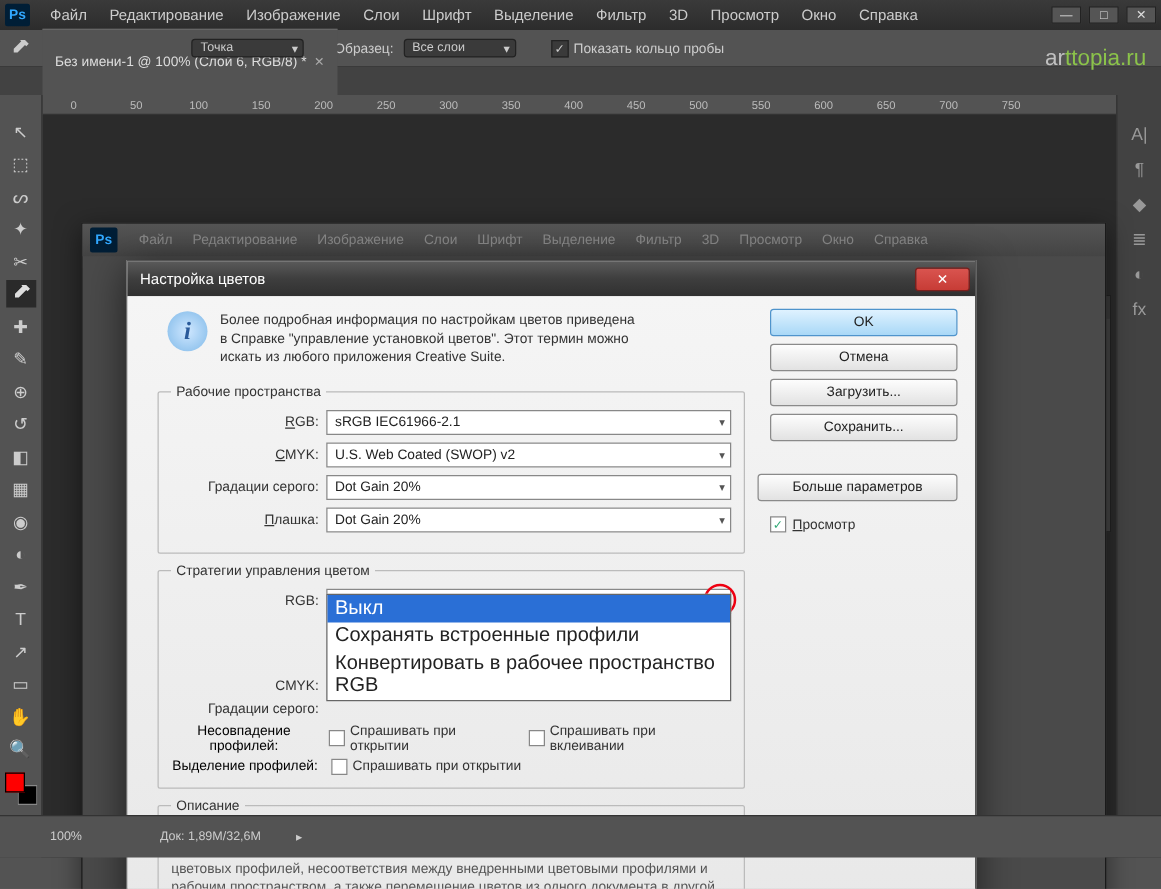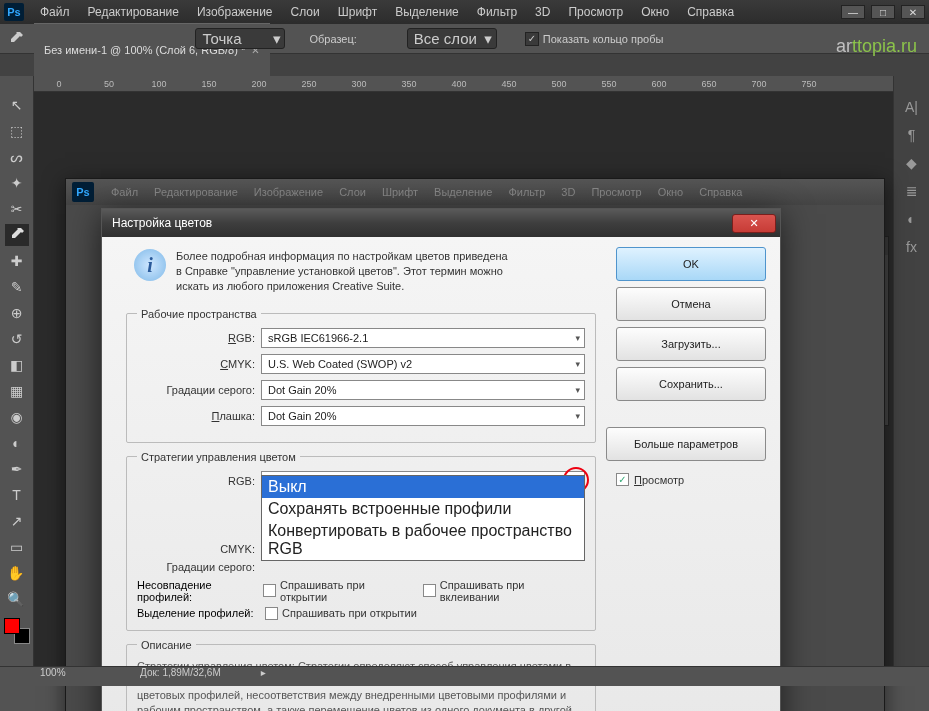--- a/index.html
+++ b/index.html
@@ -8,21 +8,21 @@
 
 .app-window { width: 929px; height: 711px; background: #535353; position: relative; }
 .titlebar { height: 24px; background: linear-gradient(#3a3a3a,#2c2c2c); display: flex; align-items: center; padding: 0 4px; }
 .titlebar .ps-logo { width: 20px; height: 18px; background: #001e36; color: #31a8ff; font-weight: bold; font-size: 11px; display: flex; align-items: center; justify-content: center; border-radius: 2px; margin-right: 8px;}
 .menubar { display: flex; gap: 2px; color: #ccc; font-size: 12px; flex: 1; }
 .menubar span { padding: 2px 8px; }
 .win-controls { display: flex; gap: 6px; }
 .win-btn { width: 24px; height: 14px; background: #555; color: #ddd; display: flex; align-items: center; justify-content: center; font-size: 10px; border: 1px solid #222;}
 .optbar { height: 30px; background: #535353; border-bottom: 1px solid #333; display: flex; align-items: center; padding: 0 8px; color: #ccc; font-size: 11px; gap: 8px;}
 .optbar .eyedrop-ico { width: 16px; height: 16px; display:inline-block; }
-.opt-select { background: #3a3a3a; color: #ccc; border: 1px solid #222; padding: 1px 18px 1px 6px; font-size: 15px; border-radius: 3px; position:relative; min-width: 90px; margin-left: 42px; }
+.opt-select { background: #3a3a3a; color: #ccc; border: 1px solid #222; padding: 1px 18px 1px 6px; font-size: 10px; border-radius: 3px; position:relative; min-width: 90px; }
 .opt-select::after { content:"▾"; position:absolute; right:4px; }
 .opt-check { display:flex; align-items:center; gap:4px; margin-left: 20px; }
 .opt-check .box { width:14px; height:14px; background:#3a3a3a; border:1px solid #222; display:flex; align-items:center; justify-content:center; color:#ccc; font-size:10px;}
 .watermark { position: absolute; right: 12px; top: 36px; font-size: 18px; font-family: Georgia, serif; }
 .watermark .a1 { color: #c0c0c0; }
 .watermark .a2 { color: #8bc34a; }
 
 .tabbar { height: 22px; background: #424242; display:flex; align-items:flex-end; padding-left: 34px; }
 .doc-tab { background: #535353; color: #ddd; font-size: 11px; padding: 20px 10px; border-top: 1px solid #666; display:flex; gap:6px; align-items:center;}
 .doc-tab .x { font-size: 10px; color:#aaa; }
@@ -34,21 +34,21 @@
 .tool { width:24px; height:22px; display:flex; align-items:center; justify-content:center; color:#ccc; font-size:14px; }
 .tool.active { background:#2a2a2a; }
 .tool svg { width:16px; height:16px; }
 .color-sw { position: relative; width:26px; height:26px; margin-top:4px;}
 .color-sw .fg { position:absolute; width:16px; height:16px; background:#ff0000; border:1px solid #000; left:0; top:0; z-index:2;}
 .color-sw .bg { position:absolute; width:16px; height:16px; background:#000; border:1px solid #888; right:0; bottom:0;}
 
 .right-panels { position:absolute; right:0; top:0; width:36px; bottom:0; background:#424242; display:flex; flex-direction:column; align-items:center; padding-top:22px; gap:10px; border-left:1px solid #333;}
 .right-panels .picon { width:20px; height:18px; color:#999; font-size:14px; display:flex; align-items:center; justify-content:center;}
 
-.statusbar { position:absolute; bottom:0; left:0; right:0; height:20px; background:#535353; color:#ccc; font-size:10px; display:flex; padding-left: 40px; gap: 40px; border-top:1px solid #333;}
+.statusbar { position:absolute; bottom:0; left:0; right:0; height:34px; background:#535353; color:#ccc; font-size:10px; display:flex; align-items:center; padding-left: 40px; gap: 28px; border-top:1px solid #333;}
 .statusbar .zoom { width: 60px; }
 .bg-panel { position:absolute; right:40px; top:160px; width:70px; height:190px; background:#444; border:1px solid #222; }
 .bg-panel .hdr { height:18px; background: #3a3a3a; color:#aaa; font-size:9px; padding: 2px 4px;}
 .bg-panel .darkbody { position:absolute; top:34px; left:4px; right:4px; bottom:4px; background:#2a2a2a; }
 
 .canvas-bg { position:absolute; left:34px; right:36px; top:16px; bottom:22px; background:#2b2b2b;}
 
 
 .nested-win { position:absolute; left:65px; top:102px; width:820px; height:560px; background:#4a4a4a; border:1px solid #1a1a1a; box-shadow: 0 4px 20px rgba(0,0,0,0.5);}
 .nested-titlebar { height:26px; background: linear-gradient(#555,#444); display:flex; align-items:center; padding: 0 6px;}
@@ -59,21 +59,21 @@
 
 .dialog { position:absolute; left:101px; top:132px; width:680px; height:530px; background: #f0f0f0; border: 1px solid #555; box-shadow: 0 6px 30px rgba(0,0,0,0.6);}
 .dlg-titlebar { height: 28px; background: linear-gradient(#5a5a5a,#3e3e3e,#303030); display:flex; align-items:center; justify-content:space-between; padding: 0 4px 0 10px; color:#fff; font-size:12px;}
 .dlg-close { width: 44px; height: 19px; background: linear-gradient(#d9544f,#c73c36); border:1px solid #7a1f1c; border-radius:3px; color:#fff; display:flex; align-items:center; justify-content:center; font-size:11px;}
 .dlg-body { position:absolute; top:28px; left:0; right:0; bottom:0; background: linear-gradient(#f5f5f5,#e8e8e8); padding: 12px 14px;}
 .info-row { display:flex; gap:10px; align-items:flex-start; margin-bottom: 14px; margin-left: 18px;}
 .info-ico { width:32px; height:32px; border-radius:50%; background: radial-gradient(#cfe7ff,#7fb9e8); color:#2a5a9a; font-weight:bold; font-style:italic; font-size:20px; display:flex; align-items:center; justify-content:center; font-family: Georgia, serif;}
 .info-text { font-size:11px; color:#333; line-height:1.35; max-width: 340px;}
 
 .right-btns { position:absolute; right: 14px; top: 10px; width: 150px; display:flex; flex-direction:column; gap:6px;}
-.winbtn { height:34px; background: linear-gradient(#fdfdfd,#e2e2e2); border:1px solid #8a8a8a; border-radius:3px; font-size:11px; display:flex; align-items:center; justify-content:center; color:#222;}
+.winbtn { height:22px; background: linear-gradient(#fdfdfd,#e2e2e2); border:1px solid #8a8a8a; border-radius:3px; font-size:11px; display:flex; align-items:center; justify-content:center; color:#222;}
 .winbtn.primary { background: linear-gradient(#dff2ff,#a9d8f7); border-color:#4f94cc;}
 .winbtn.wide { width: 160px; }
 .prosm { display:flex; align-items:center; gap:5px; margin-top:6px; font-size:11px; color:#333;}
 .prosm .cb { width:13px; height:13px; border:1px solid #888; background:#fff; display:flex; align-items:center; justify-content:center; color:#3a7; font-size:10px;}
 
 .left-col { width: 480px; }
 .row-settings { display:flex; align-items:center; gap:6px; margin: 0 0 10px 30px;}
 .row-settings label { font-size:11px; text-decoration:underline; color:#333;}
 .combo { flex:1; height:20px; background:#fff; border:1px solid #888; font-size:11px; padding: 0 18px 0 6px; display:flex; align-items:center; position:relative; color:#222;}
 .combo::after { content:"▾"; position:absolute; right:4px; color:#555; font-size:9px;}
@@ -89,21 +89,21 @@
 .dd-wrap { position: relative; flex:1;}
 .dd-wrap .combo { width:100%;}
 .dd-btn-circle { position:absolute; right:-4px; top:-4px; width:26px; height:26px; border:2px solid #e01; border-radius:50%; pointer-events:none;}
 .dd-list { position:absolute; left:0; top:4px; right:0; background:#fff; border:1px solid #666; z-index:10; font-size:16px;}
 .dd-list div { padding:2px 6px; color:#222;}
 .dd-list div.sel { background:#2a6fd6; color:#fff;}
 
 .chk-row { display:flex; align-items:center; gap:4px; font-size:11px; color:#333;}
 .chk-row .cb { width:13px; height:13px; border:1px solid #888; background:#fff;}
 .mismatch-row { display:flex; align-items:center; gap:10px; margin-top:4px;}
-.mismatch-row .flabel { width:118px; text-align:left; font-size:11px; }
+.mismatch-row .flabel { width:118px; text-align:center; font-size:11px; }
 
 fieldset.desc { min-height: 90px;}
 .desc-text { font-size:11px; color:#555; line-height:1.35;}
 </style>
 </head>
 <body>
 
 <div class="app-window">
 
   <div class="titlebar">

